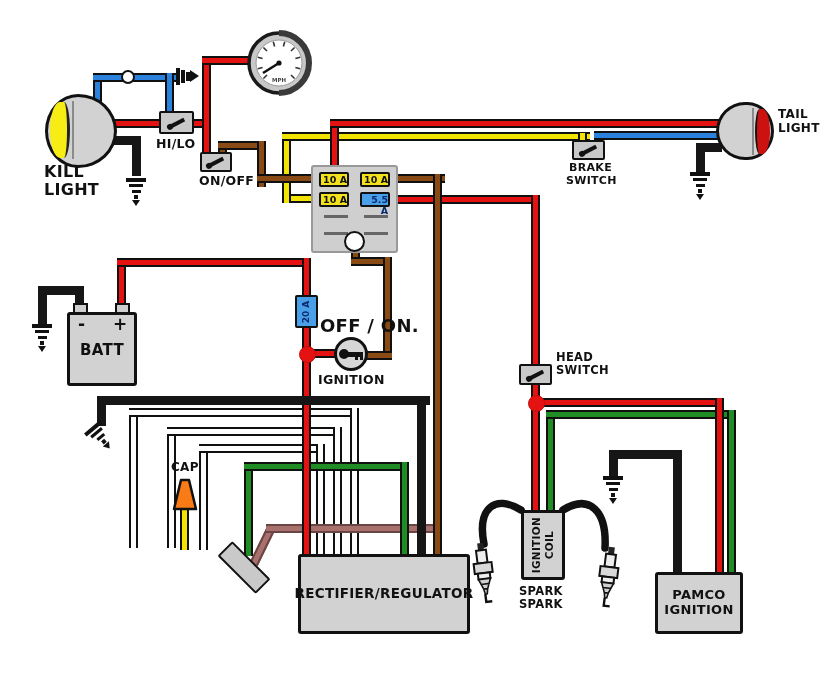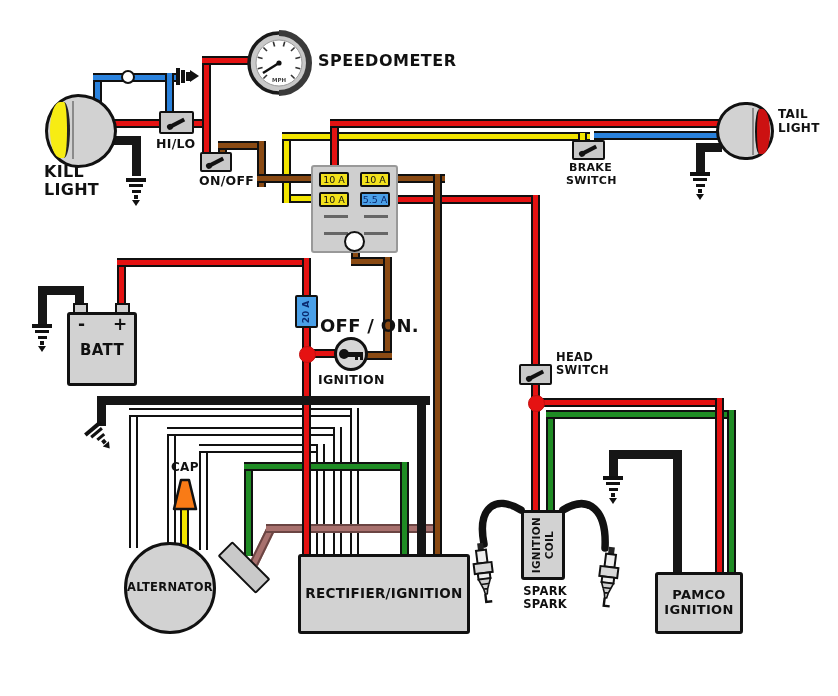--- a/index.html
+++ b/index.html
@@ -13,21 +13,21 @@
   .grn{background:#1f8c24}.brn{background:#8a4a13}
   .blk{background:#161616;border-color:#161616}
   .wht{background:#fdfdfd}.mau{background:#a8716e;border-color:#6b4543}
   
   .box{position:absolute;box-sizing:border-box;background:#d2d2d2;border:3px solid #111;border-radius:3px;z-index:9;}
   .swbox{position:absolute;box-sizing:border-box;background:#c9c9c9;border:2.5px solid #111;border-radius:2px;z-index:9;}
   .lever{position:absolute;left:50%;top:50%;width:16px;height:3.5px;background:#111;transform:translate(-50%,-50%) rotate(-27deg);}
   .lever:after{content:"";position:absolute;left:-3px;top:-1.5px;width:6px;height:6px;border-radius:50%;background:#111;}
   .lbl{position:absolute;font-weight:700;z-index:11;line-height:1.15;letter-spacing:.3px;white-space:nowrap;}
   .fuse{position:absolute;box-sizing:border-box;border:2px solid #111;border-radius:2px;z-index:10;
-        font-size:9.5px;font-weight:400;text-align:center;line-height:11px;}
+        font-size:9.5px;font-weight:700;text-align:right;line-height:11px;}
   .fy{background:#f2e11c;color:#111}.fb{background:#4aa0e8;color:#0a2a70}
   .dash{position:absolute;background:#666;z-index:10;height:3px;width:24px;}
   .dot{position:absolute;width:15px;height:15px;border-radius:50%;background:#e51212;border:1.5px solid #c40e0e;z-index:8;}
   .gnd{position:absolute;width:24px;z-index:9;}
   .gnd i{display:block;height:3.5px;background:#111;margin:2.2px auto 0;}
   .gnd s{display:block;width:0;margin:1px auto 0;border-left:4.5px solid transparent;border-right:4.5px solid transparent;border-top:6px solid #111;}
   .circle{position:absolute;border-radius:50%;box-sizing:border-box;z-index:9;}
   svg{position:absolute;z-index:9;}
   .keybit{position:absolute;background:#111;z-index:10;}
 </style>
@@ -204,21 +204,20 @@
           <line x1="33" y1="11" x2="33" y2="16"></line>
         </g>
       <g transform="rotate(135 33 33)">
           <line x1="33" y1="11" x2="33" y2="16"></line>
         </g>
     </g>
     <line x1="33" y1="33" x2="17" y2="43" stroke="#111" stroke-width="2.5"></line>
     <circle cx="33" cy="33" r="2.6" fill="#111"></circle>
     <text x="33" y="52" font-size="5.5" text-anchor="middle" fill="#444" font-weight="bold">MPH</text>
   </svg>
-  <div class="lbl" style="left:318px;top:52px;font-size:16px;letter-spacing:.5px">SPEEDOMETER</div>
 
   <div style="position:absolute;left:311px;top:165px;width:87px;height:88px;background:#cfcfcf;border:2px solid #999;border-radius:3px;z-index:9;box-sizing:border-box"></div>
   <div class="fuse fy" style="left:319px;top:172px;width:30px;height:15px">10 A</div>
   <div class="fuse fy" style="left:360px;top:172px;width:30px;height:15px">10 A</div>
   <div class="fuse fy" style="left:319px;top:192px;width:30px;height:15px">10 A</div>
   <div class="fuse fb" style="left:360px;top:192px;width:30px;height:15px">5.5 A</div>
   <div class="dash" style="left:324px;top:215px"></div>
   <div class="dash" style="left:364px;top:215px"></div>
   <div class="dash" style="left:324px;top:232px"></div>
   <div class="dash" style="left:364px;top:232px"></div>
@@ -264,27 +263,24 @@
     </div>
   <div class="lbl" style="left:556px;top:351px;font-size:11.5px">
     <div>HEAD</div>
     <div>SWITCH</div>
   </div>
 
   <div class="lbl" style="left:171px;top:461px;font-size:12px">CAP</div>
   <svg width="28" height="36" viewBox="0 0 28 36" style="left:171px;top:477px;z-index:9">
     <path d="M10 3 L18 3 L25 32 L3 32 Z" fill="#f97b16" stroke="#111" stroke-width="2.5" stroke-linejoin="round"></path>
   </svg>
-  <div class="circle" style="left:124px;top:542px;width:92px;height:92px;background:#d2d2d2;border:3px solid #111;display:flex;align-items:center;justify-content:center">
-    <span class="lbl" style="position:static;font-size:11.5px">ALTERNATOR</span>
-  </div>
   <div style="position:absolute;left:217px;top:557px;width:54px;height:21px;background:#c9c9c9;border:2.5px solid #111;transform:rotate(45deg);z-index:9;box-sizing:border-box;border-radius:2px"></div>
 
   <div class="box" style="left:298px;top:554px;width:172px;height:80px;display:flex;align-items:center;justify-content:center">
-    <span class="lbl" style="position:static;font-size:13.5px">RECTIFIER/IGNITION</span>
+    <span class="lbl" style="position:static;font-size:13.5px">RECTIFIER/REGULATOR</span>
   </div>
 
   <svg width="170" height="78" viewBox="0 0 170 78" style="left:455px;top:492px;z-index:8">
     <path d="M66 18 C40 2 22 16 29 52" fill="none" stroke="#111" stroke-width="7.5" stroke-linecap="round"></path>
     <path d="M108 18 C134 2 152 18 150 56" fill="none" stroke="#111" stroke-width="7.5" stroke-linecap="round"></path>
   </svg>
   <div class="box" style="left:521px;top:510px;width:44px;height:70px;display:flex;align-items:center;justify-content:center">
     <div style="transform:rotate(-90deg);text-align:center">
       <div class="lbl" style="position:static;font-size:10.5px;line-height:1.25">
         <div>IGNITION</div>
@@ -301,21 +297,21 @@
     <path d="M13 52 v8 h6" fill="none" stroke="#111" stroke-width="2.4"></path>
   </svg>
   <svg width="28" height="66" viewBox="0 0 28 66" style="left:594px;top:546px;transform:rotate(7deg)">
     <rect x="11" y="1" width="6" height="8" fill="#222"></rect>
     <rect x="9" y="8" width="10" height="13" fill="#eee" stroke="#111" stroke-width="2"></rect>
     <rect x="5" y="21" width="18" height="10" fill="#d8d8d8" stroke="#111" stroke-width="2"></rect>
     <rect x="8" y="31" width="12" height="6" fill="#eee" stroke="#111" stroke-width="2"></rect>
     <path d="M8 37 h12 l-2 5 h-8 z M10 42 h8 l-2 5 h-4 z M12 47 h4 l-1 5 h-2 z" fill="#cfcfcf" stroke="#111" stroke-width="1.6"></path>
     <path d="M13 52 v8 h6" fill="none" stroke="#111" stroke-width="2.4"></path>
   </svg>
-  <div class="lbl" style="left:519px;top:585px;width:48px;font-size:11.5px;text-align:right;z-index:11">
+  <div class="lbl" style="left:519px;top:585px;width:48px;font-size:11.5px;text-align:left;z-index:11">
     <div>SPARK</div>
     <div>SPARK</div>
   </div>
 
   <div class="box" style="left:655px;top:572px;width:88px;height:62px;display:flex;align-items:center;justify-content:center">
     <div class="lbl" style="position:static;font-size:13px;text-align:center">
       <div>PAMCO</div>
       <div>IGNITION</div>
     </div>
   </div>

